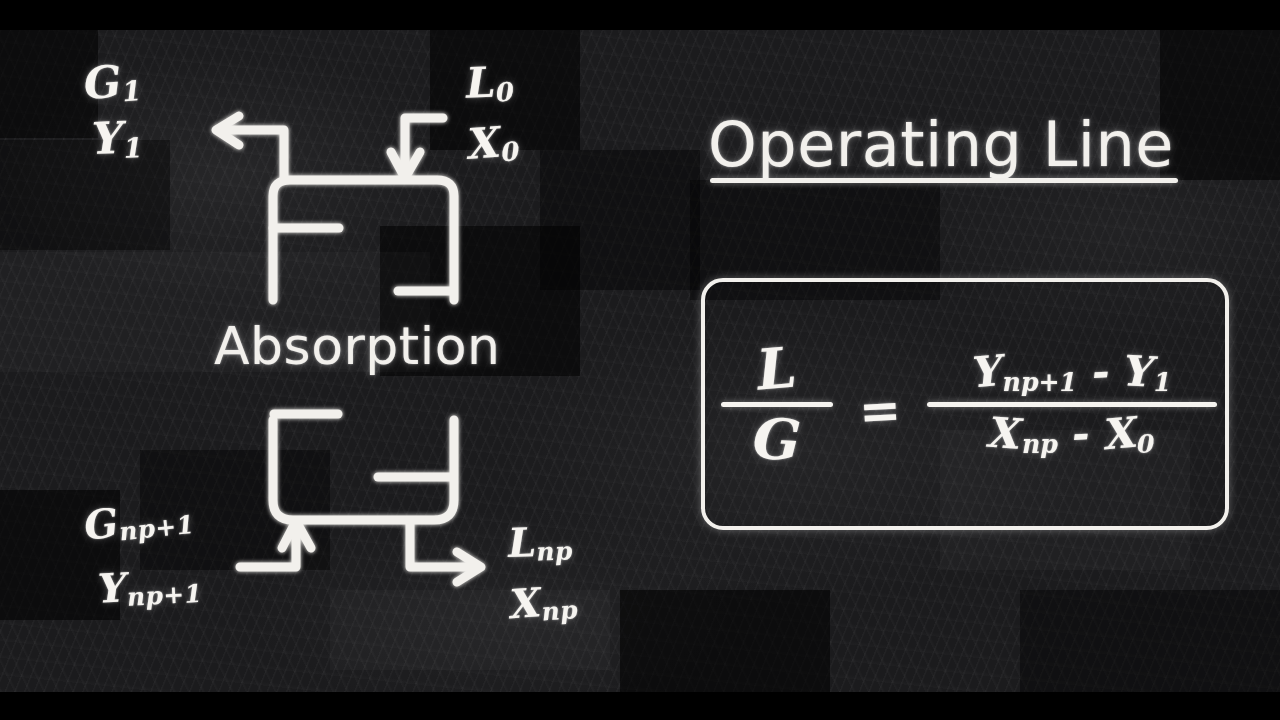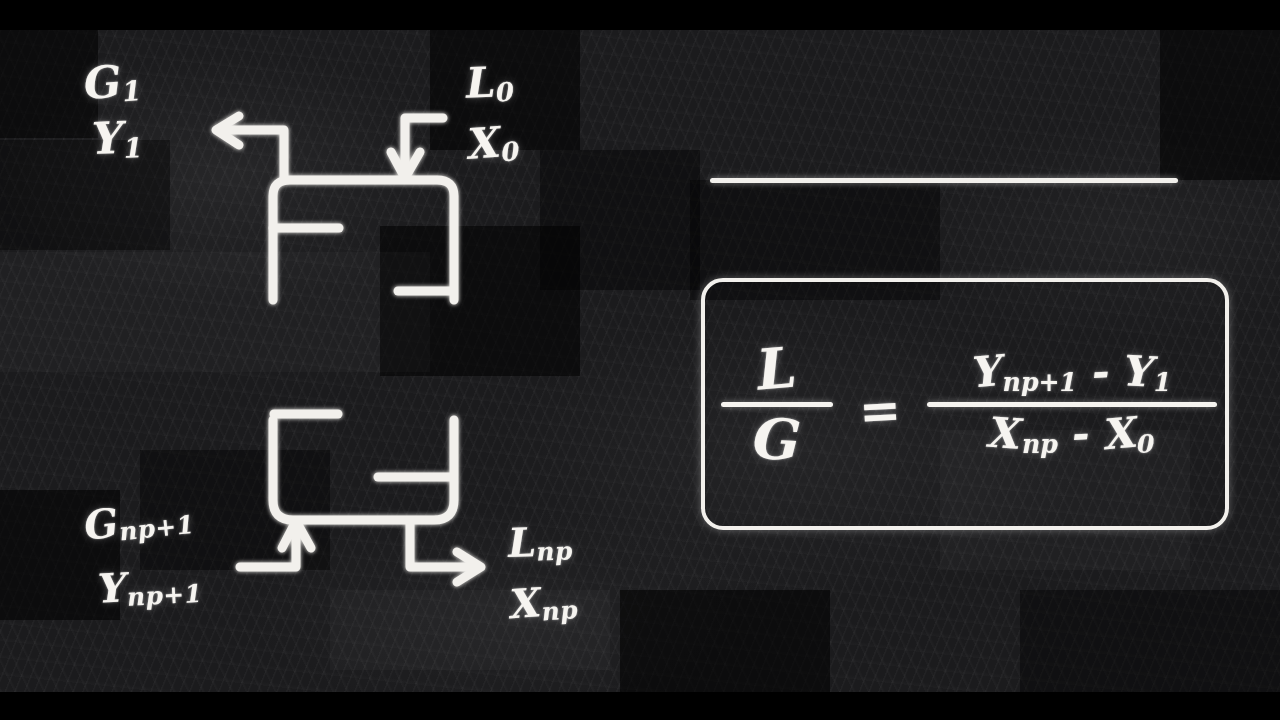--- a/index.html
+++ b/index.html
@@ -251,22 +251,24 @@
       <path d="M 391 152 L 405 178 L 420 152"></path>
 
       <path d="M 240 567 L 296 567 L 296 523"></path>
       <path d="M 282 548 L 296 521 L 311 548"></path>
 
       <path d="M 410 521 L 410 567 L 478 567"></path>
       <path d="M 457 552 L 481 567 L 457 582"></path>
     </g>
   </svg>
 
+  <div class="ctext" id="title">Operating Line</div>
   <div id="title-underline"></div>
 
+  <div class="ctext" id="absorption">Absorption</div>
 
   <div class="hand sk1" id="lbl-g1"><span>G</span><span class="sub">1</span></div>
   <div class="hand sk2" id="lbl-y1"><span>Y</span><span class="sub">1</span></div>
 
   <div class="hand sk2" id="lbl-l0"><span>L</span><span class="sub">0</span></div>
   <div class="hand sk1" id="lbl-x0"><span>X</span><span class="sub">0</span></div>
 
   <div class="hand sk3" id="lbl-gnp"><span>G</span><span class="sub">np+1</span></div>
   <div class="hand sk4" id="lbl-ynp"><span>Y</span><span class="sub">np+1</span></div>
 

